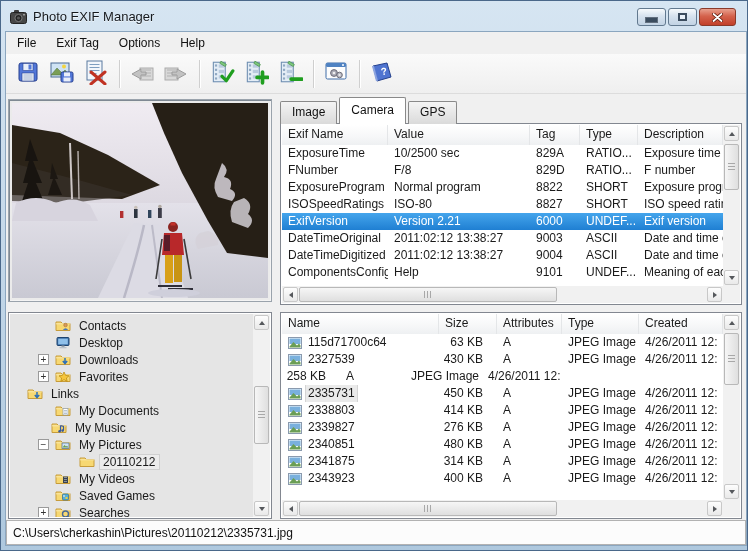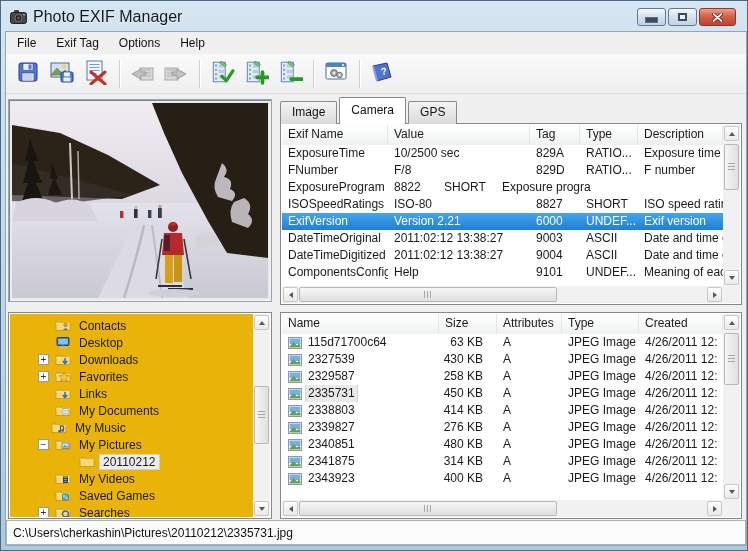--- a/index.html
+++ b/index.html
@@ -2,21 +2,21 @@
 <html><head>
 <meta charset="utf-8">
 <style>
   html,body{margin:0;padding:0;width:748px;height:551px;overflow:hidden;
     font-family:"Liberation Sans",sans-serif;-webkit-font-smoothing:antialiased;}
   .window{position:absolute;left:0;top:0;width:748px;height:551px;box-sizing:border-box;
     background:linear-gradient(#d6e5f2,#aec8de);border:1px solid #4a688a;}
   
   .titlebar{position:absolute;left:1px;top:1px;right:1px;height:29px;display:flex;align-items:center;}
   .app-icon{margin:0 6px 0 8px;display:flex;}
-  .title-text{font-size:16px;color:#15191e;text-shadow:0 1px 0 rgba(255,255,255,.6);}
+  .title-text{font-size:13px;color:#15191e;text-shadow:0 1px 0 rgba(255,255,255,.6);}
   .winbtns{position:absolute;right:10px;top:6px;display:flex;gap:2px;}
   .winbtn{width:29px;height:18px;border:1px solid #62798f;border-radius:3px;box-sizing:border-box;
     background:linear-gradient(#f7fafc,#d6e2ee 45%,#c2d3e4);display:flex;align-items:center;justify-content:center;}
   .winbtn.close{width:37px;background:linear-gradient(#e8a08e,#d4624c 45%,#c2402a);border-color:#8a3a2a;}
   .glyph-min{width:11px;height:4px;background:#3b4c5e;border:1px solid #fff3;margin-top:5px;}
   .glyph-max{width:9px;height:8px;border:2px solid #3b4c5e;box-sizing:border-box;background:#e8f0f8;}
   
   .client{position:absolute;left:4px;top:30px;width:740px;height:513px;background:#f0f0f0;
     border:1px solid #8ba6bf;box-sizing:content-box;}
   .menubar{position:absolute;left:0;top:0;right:0;height:22px;background:#f0f0f0;display:flex;align-items:center;}
@@ -65,21 +65,21 @@
   .arr.left{border-right:4px solid #55585c;margin-left:-3px;}
   .arr.right{border-left:4px solid #55585c;margin-right:-3px;}
   .vthumb{position:absolute;left:1px;width:15px;border:1px solid #b8b8b8;border-radius:2px;box-sizing:border-box;
     background:linear-gradient(90deg,#f6f6f6,#dfdfdf);display:flex;align-items:center;justify-content:center;}
   .hthumb{height:15px;border:1px solid #b8b8b8;border-radius:2px;box-sizing:border-box;
     background:linear-gradient(#f6f6f6,#dfdfdf);display:flex;align-items:center;justify-content:center;flex:none;}
   .gripv{width:7px;height:8px;background:repeating-linear-gradient(#a8a8a8 0 1px,transparent 1px 3px);}
   .griph{width:8px;height:7px;background:repeating-linear-gradient(90deg,#a8a8a8 0 1px,transparent 1px 3px);}
   .sb-corner{position:absolute;right:1px;bottom:1px;width:17px;height:17px;background:#f1f1f1;}
   
-  .tree-wrap{position:absolute;left:1px;top:1px;right:18px;bottom:1px;overflow:hidden;background:#eab308;padding-top:3px;}
+  .tree-wrap{position:absolute;left:1px;top:1px;right:18px;bottom:1px;overflow:hidden;background:#e5e5e5;padding-top:3px;}
   .titem{display:flex;align-items:center;height:17px;font-size:12px;color:#1a1a1a;white-space:nowrap;}
   .expander{width:11px;height:11px;flex:none;border:1px solid #9a9a9a;background:#fff;box-sizing:border-box;
     display:flex;align-items:center;justify-content:center;font-size:10px;line-height:9px;color:#333;margin-right:6px;}
   .exp-empty{width:11px;flex:none;margin-right:6px;}
   .ticon{flex:none;margin-right:5px;display:flex;}
   .titem .tlabel{padding:0 3px;}
   .titem.selected .tlabel{background:#ececec;outline:1px solid #d0d0d0;}
   
   .statusbar{position:absolute;left:0px;right:0px;top:488px;height:25px;background:#fcfcfc;
     border:1px solid #b2b2b2;box-sizing:border-box;display:flex;align-items:center;}
@@ -314,20 +314,21 @@
           </div>
           <div class="trow">
             <div class="td c1">FNumber</div>
             <div class="td c2">F/8</div>
             <div class="td c3">829D</div>
             <div class="td c4">RATIO...</div>
             <div class="td c5">F number</div>
           </div>
           <div class="trow">
             <div class="td c1">ExposureProgram</div>
+            <div class="td c2">Normal program</div>
             <div class="td c3">8822</div>
             <div class="td c4">SHORT</div>
             <div class="td c5">Exposure progra</div>
           </div>
           <div class="trow">
             <div class="td c1">ISOSpeedRatings</div>
             <div class="td c2">ISO-80</div>
             <div class="td c3">8827</div>
             <div class="td c4">SHORT</div>
             <div class="td c5">ISO speed rating</div>
@@ -427,21 +428,21 @@
             <div class="expander">+</div>
             <span class="ticon">
               <svg width="16" height="13" viewBox="0 0 16 13">
                 <path d="M1,3 L1,11.5 L15,11.5 L15,4.5 L7.5,4.5 L6,3 Z" fill="#f7d872" stroke="#c79c3a"></path>
                 <path d="M1,4.8 L15,4.8" stroke="#fae9a8" stroke-width="1"></path>
                 <path d="M9,2 L10.6,5.4 L14,5.8 L11.4,8 L12.2,11.4 L9,9.6 L5.8,11.4 L6.6,8 L4,5.8 L7.4,5.4 Z" fill="#f6c63c" stroke="#b8860b" stroke-width=".7"></path>
               </svg>
             </span>
             <span class="tlabel">Favorites</span>
           </div>
-          <div class="titem" style="padding-left: 28px;">
+          <div class="titem" style="">
             <div class="exp-empty"></div>
             <span class="ticon">
               <svg width="16" height="13" viewBox="0 0 16 13">
                 <path d="M1,3 L1,11.5 L15,11.5 L15,4.5 L7.5,4.5 L6,3 Z" fill="#f7d872" stroke="#c79c3a"></path>
                 <path d="M1,4.8 L15,4.8" stroke="#fae9a8" stroke-width="1"></path>
                 <path d="M10,5 V10 M7.8,8 L10,10.5 L12.2,8" fill="none" stroke="#2d6fb8" stroke-width="1.5"></path>
               </svg>
             </span>
             <span class="tlabel">Links</span>
           </div>
@@ -578,30 +579,20 @@
                 </svg>
               </span>
               <span class="lbl" style="padding:0 2px">2327539</span>
             </div>
             <div class="td c2">430 KB</div>
             <div class="td c3">A</div>
             <div class="td c4">JPEG Image</div>
             <div class="td c5">4/26/2011 12:</div>
           </div>
           <div class="trow">
-            <div class="td c1">
-              <span style="display:flex">
-                <svg width="14" height="12" viewBox="0 0 14 12" style="margin-right:4px;flex:none">
-                  <rect x="0.5" y="0.5" width="13" height="11" fill="#fff" stroke="#8a9aae"></rect>
-                  <rect x="1.5" y="1.5" width="11" height="5.5" fill="#79b0dd"></rect>
-                  <path d="M1.5,9.5 L5.5,5 L9,8.5 L11,6.5 L12.5,8.5 L12.5,10.5 L1.5,10.5 Z" fill="#6a9e55"></path>
-                </svg>
-              </span>
-              <span class="lbl" style="padding:0 2px">2329587</span>
-            </div>
             <div class="td c2">258 KB</div>
             <div class="td c3">A</div>
             <div class="td c4">JPEG Image</div>
             <div class="td c5">4/26/2011 12:</div>
           </div>
           <div class="trow inactive-sel">
             <div class="td c1">
               <span style="display:flex">
                 <svg width="14" height="12" viewBox="0 0 14 12" style="margin-right:4px;flex:none">
                   <rect x="0.5" y="0.5" width="13" height="11" fill="#fff" stroke="#8a9aae"></rect>

